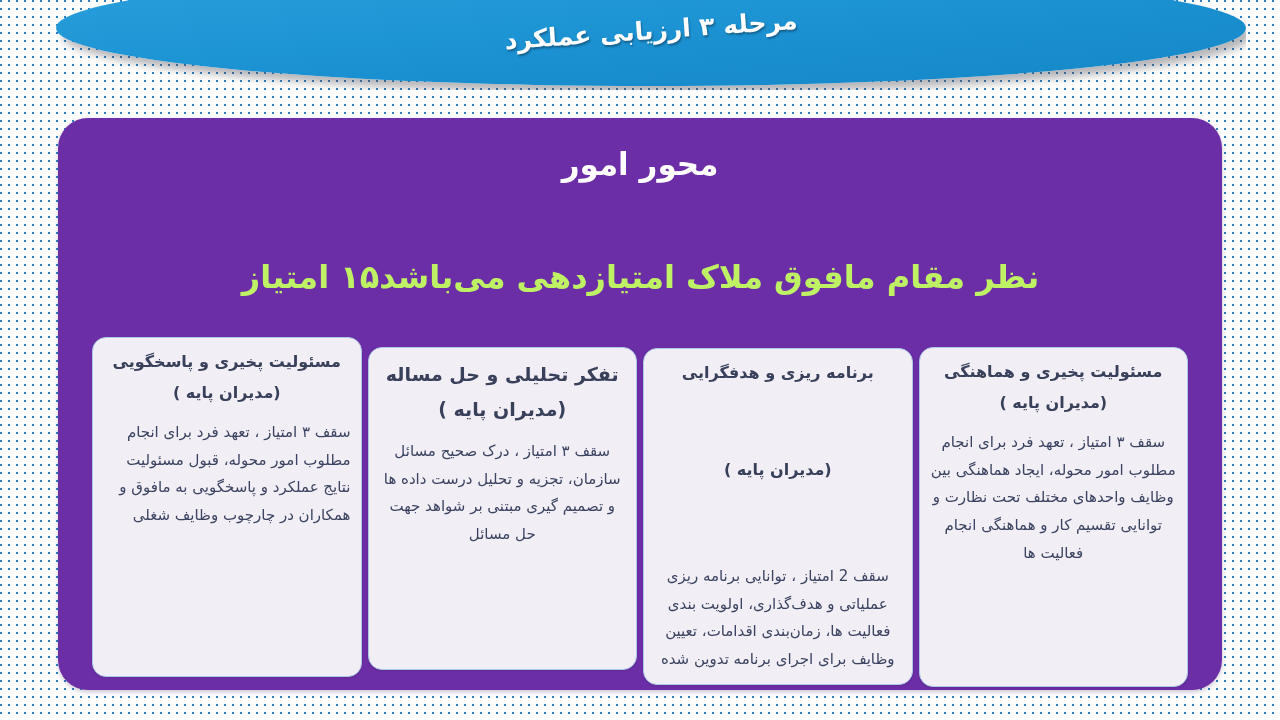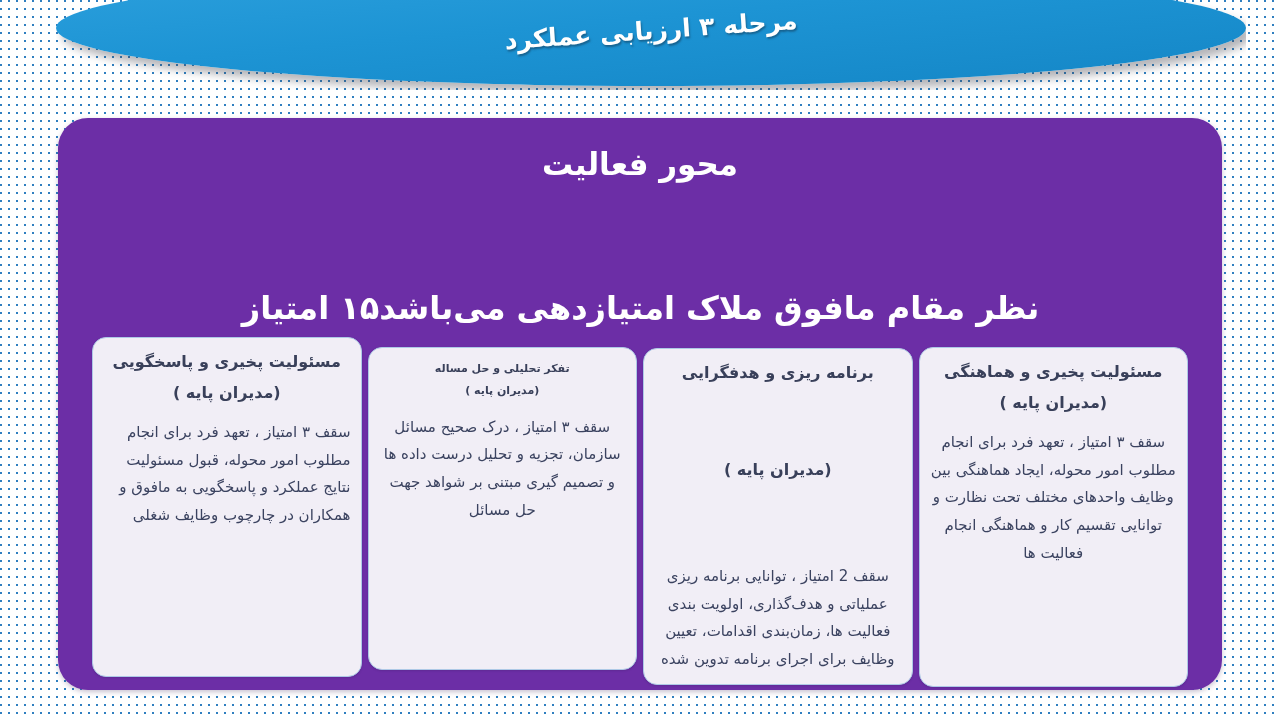--- a/index.html
+++ b/index.html
@@ -87,25 +87,24 @@
     font-weight: 700;
     font-family: "DejaVu Sans", sans-serif;
   }
 
   #panel-subtitle {
     position: absolute;
     top: 140px;
     left: 1px;
     right: 0;
     text-align: center;
-    color: #ffffff;
+    color: #bef264;
     font-size: 32px;
     font-weight: 700;
     font-family: "DejaVu Sans", sans-serif;
-    margin-top: 31px;
   }
 
   
   #cards-row {
     position: absolute;
     top: 219px;
     left: 12px;
     right: 12px;
     height: 345px;
     display: flex;
@@ -154,35 +153,35 @@
   }
   .card-body {
     color: #3b4360;
     font-size: 15px;
     font-weight: 400;
     line-height: 1.85;
     margin: 0;
     font-family: "DejaVu Sans", sans-serif;
   }
   .card-offset-3 .card-title,
-  .card-offset-3 .card-subtitle { font-size: 11px; }
+  .card-offset-3 .card-subtitle { font-size: 19px; }
 </style>
 </head>
 <body>
 
 <div id="header-banner">
   <div id="banner-clip">
     <div id="banner-ellipse"></div>
     <div id="banner-title">مرحله ۳ ارزیابی عملکرد</div>
   </div>
 </div>
 
 <div id="purple-panel">
 
-  <div id="panel-title">محور فعالیت</div>
+  <div id="panel-title">محور امور</div>
 
   <div id="panel-subtitle">نظر مقام مافوق ملاک امتیازدهی می‌باشد۱۵ امتیاز</div>
 
   <div id="cards-row">
 
     <div class="skill-card card-offset-1">
       <div class="card-title">مسئولیت پخیری و هماهنگی</div>
       <div class="card-subtitle">(مدیران پایه )</div>
       <div class="card-body">سقف ۳ امتیاز ، تعهد فرد برای انجام مطلوب امور محوله، ایجاد هماهنگی بین وظایف واحدهای مختلف تحت نظارت و توانایی تقسیم کار و هماهنگی انجام فعالیت ها</div>
     </div>

